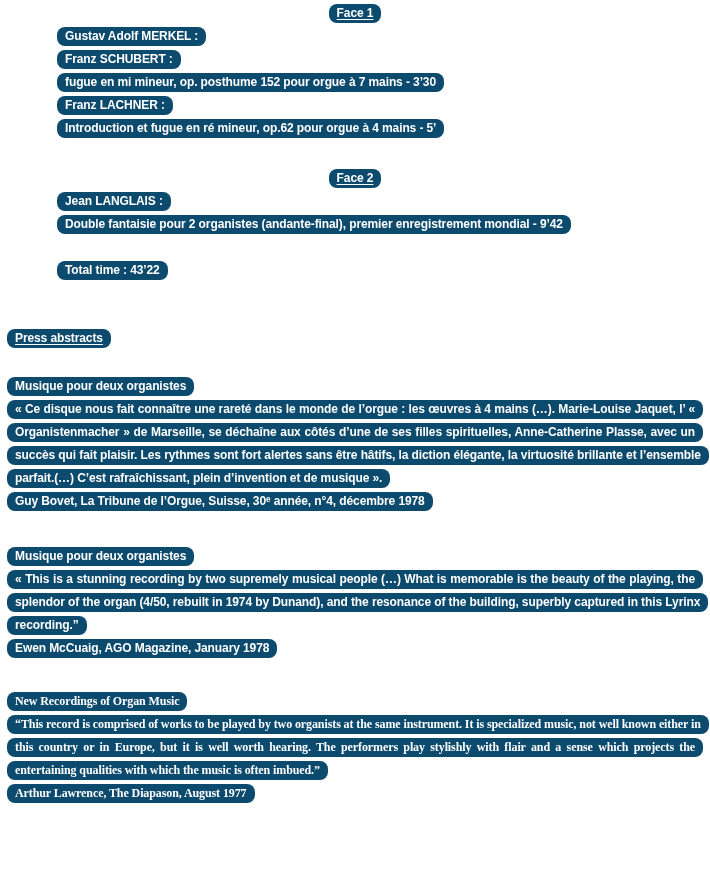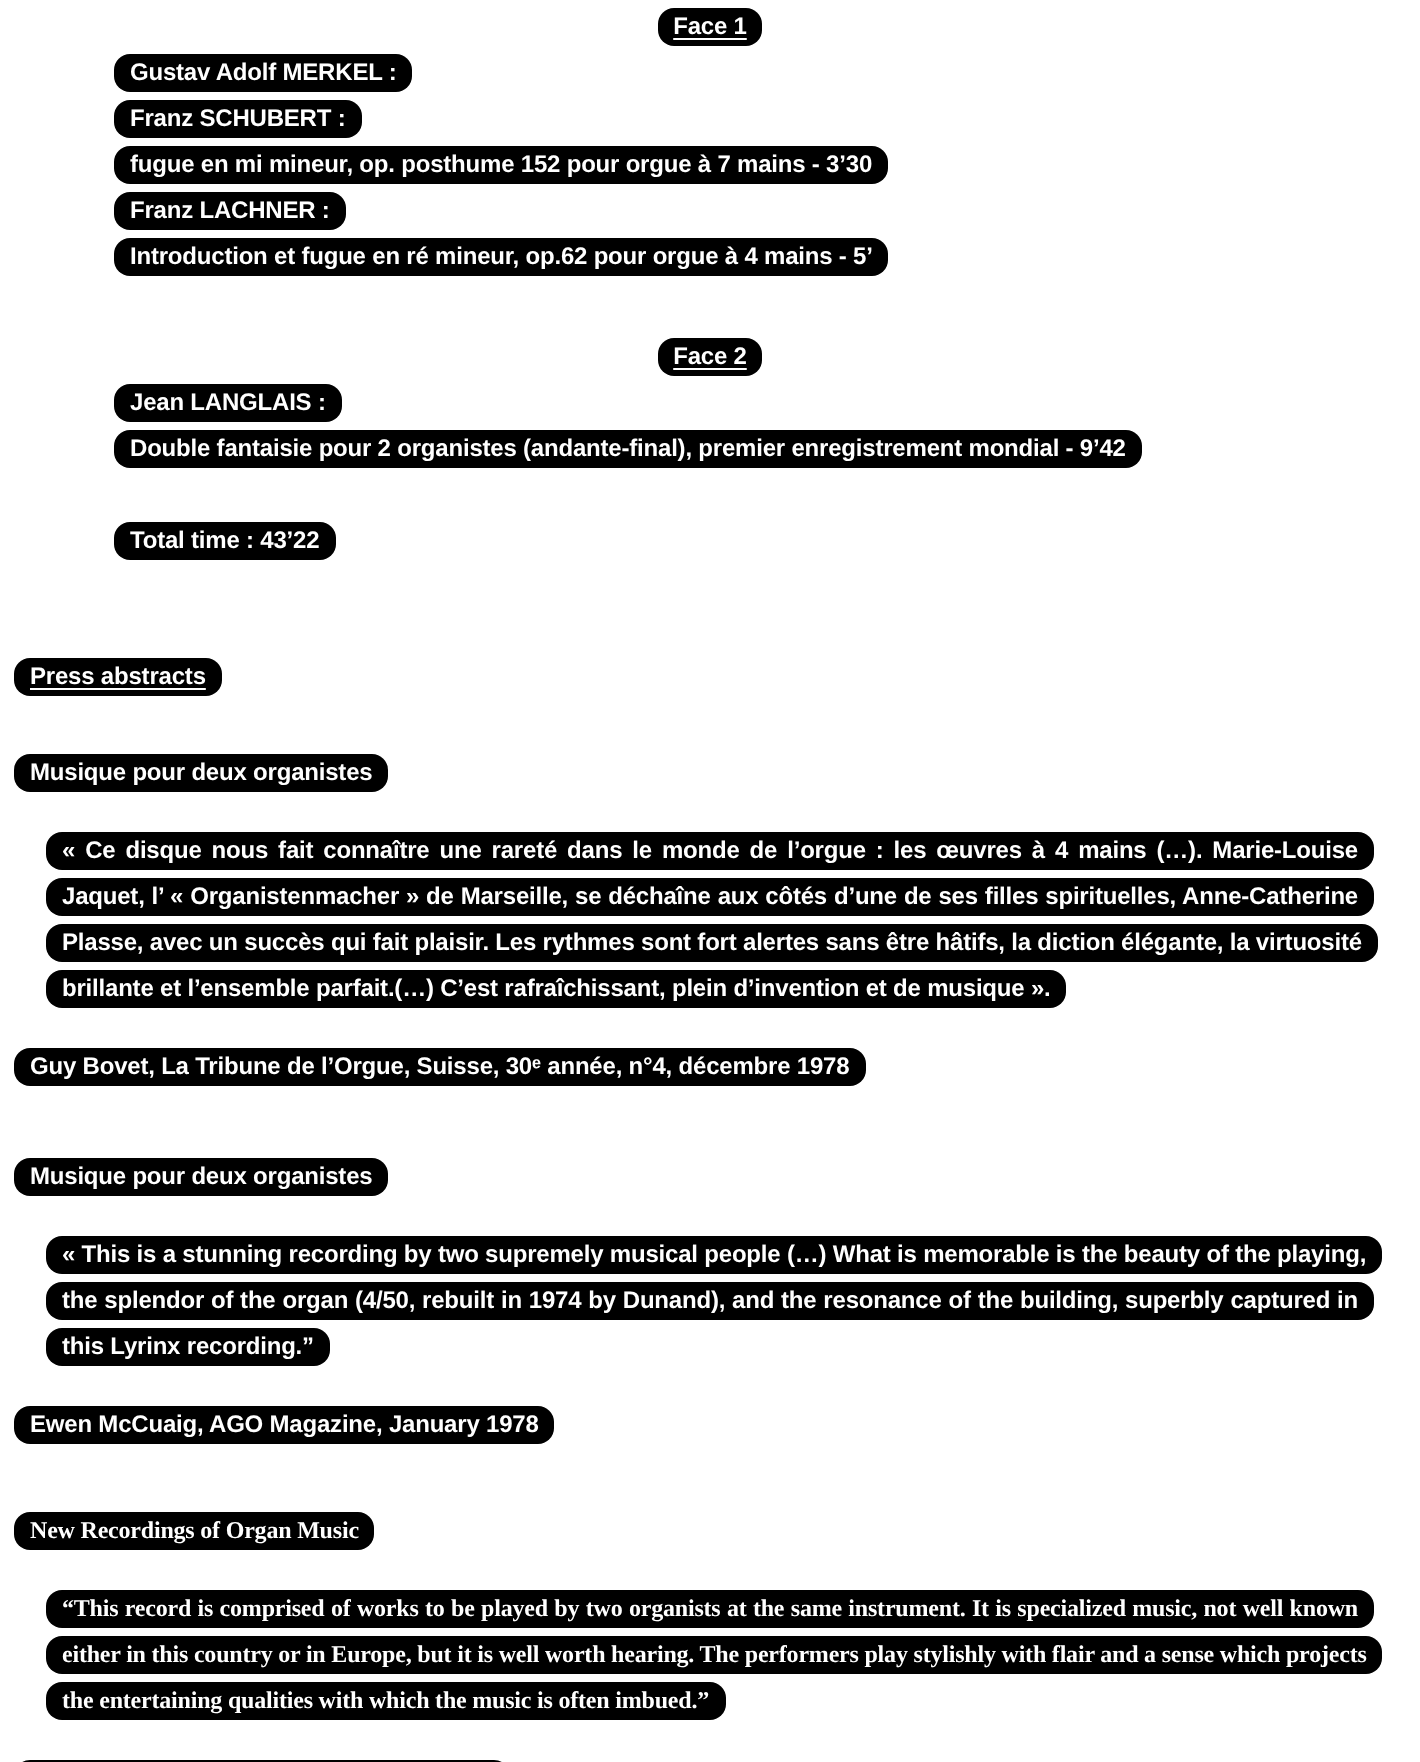--- a/index.html
+++ b/index.html
@@ -16,21 +16,21 @@
     font-family: "Liberation Sans", "DejaVu Sans", sans-serif;
     font-weight: 700;
     font-size: 12px;
     line-height: 23px;
     letter-spacing: -0.1px;
     color: #000;
     overflow: hidden;
   }
   
   .hl {
-    background: #000000;
+    background: #0c4a6e;
     color: #ffffff;
     padding: 2px 8px 3px 8px;
     border-radius: 8px;
     -webkit-box-decoration-break: clone;
     box-decoration-break: clone;
   }
   .underlined {
     text-decoration: underline;
     text-underline-offset: 2px;
   }
@@ -39,21 +39,21 @@
   }
   .line { white-space: nowrap; }
   .tracklist { padding-left: 50px; }
   .face2 { margin-top: 27px; }
   .total-line { margin-top: 23px; padding-left: 50px; }
   .press-heading-line { margin-top: 45px; }
   .review-1 { margin-top: 25px; }
   .review-2 { margin-top: 32px; }
   .review-3 { margin-top: 30px; font-family: Liberation Serif, serif; }
   .quote-block {
-    margin: 16px;
+    margin: 0;
     text-align: justify;
   }
   .attribution-line { white-space: nowrap; }
 </style>
 </head>
 <body>
 
 <main class="doc">
 
   <section>

